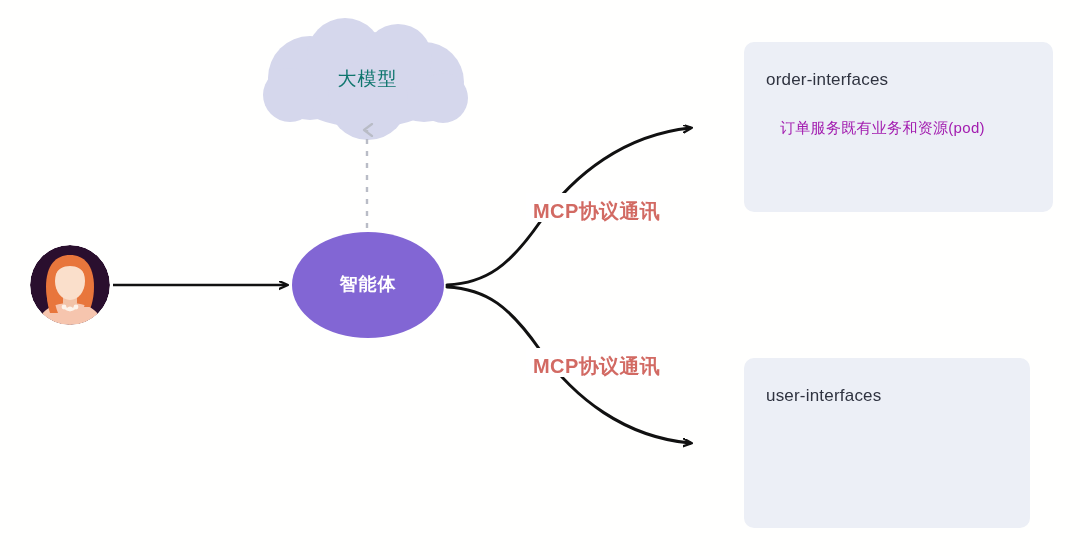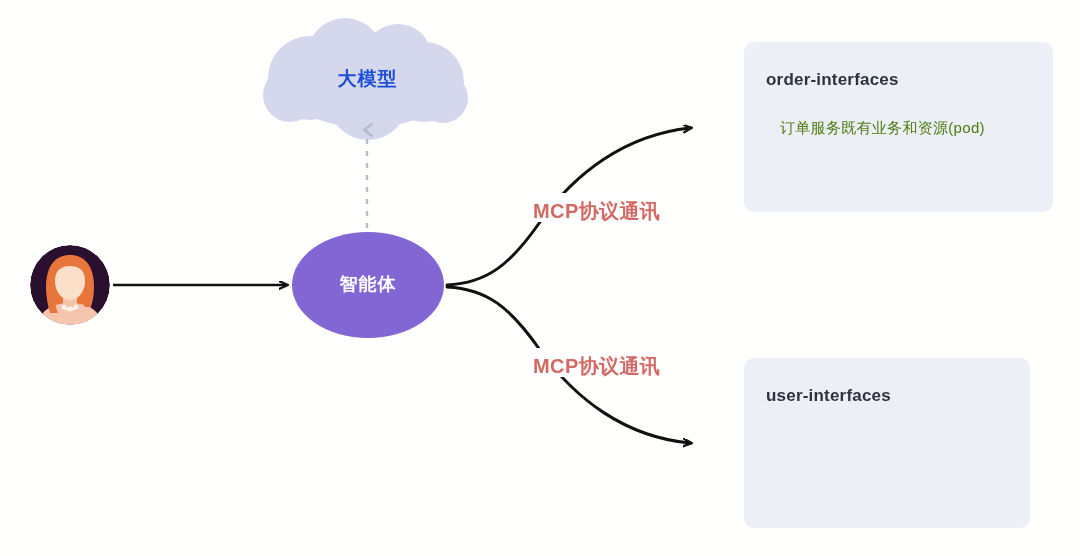--- a/index.html
+++ b/index.html
@@ -29,22 +29,22 @@
   }
 
   
   .cloud-label {
     position: absolute;
     left: 285px;
     top: 66px;
     width: 165px;
     text-align: center;
     font-size: 19px;
-    font-weight: bold;
-    color: #1d4ed8;
+    font-weight: normal;
+    color: #0f766e;
     letter-spacing: 1px;
   }
 
   
   .agent-ellipse {
     position: absolute;
     left: 292px;
     top: 232px;
     width: 152px;
     height: 106px;
@@ -79,30 +79,30 @@
     left: 744px;
     top: 358px;
     width: 286px;
     height: 170px;
   }
   .panel-title {
     position: absolute;
     left: 22px;
     top: 28px;
     font-size: 17px;
-    font-weight: bold;
+    font-weight: normal;
     color: #2f3340;
     letter-spacing: 0.2px;
   }
   .panel-desc {
     position: absolute;
     left: 36px;
     top: 77px;
     font-size: 15px;
-    color: #4d7c0f;
+    color: #a21caf;
     letter-spacing: 0.3px;
   }
 
   
   .mcp-label {
     position: absolute;
     font-size: 20px;
     font-weight: bold;
     color: #d26a63;
     letter-spacing: 0.4px;

